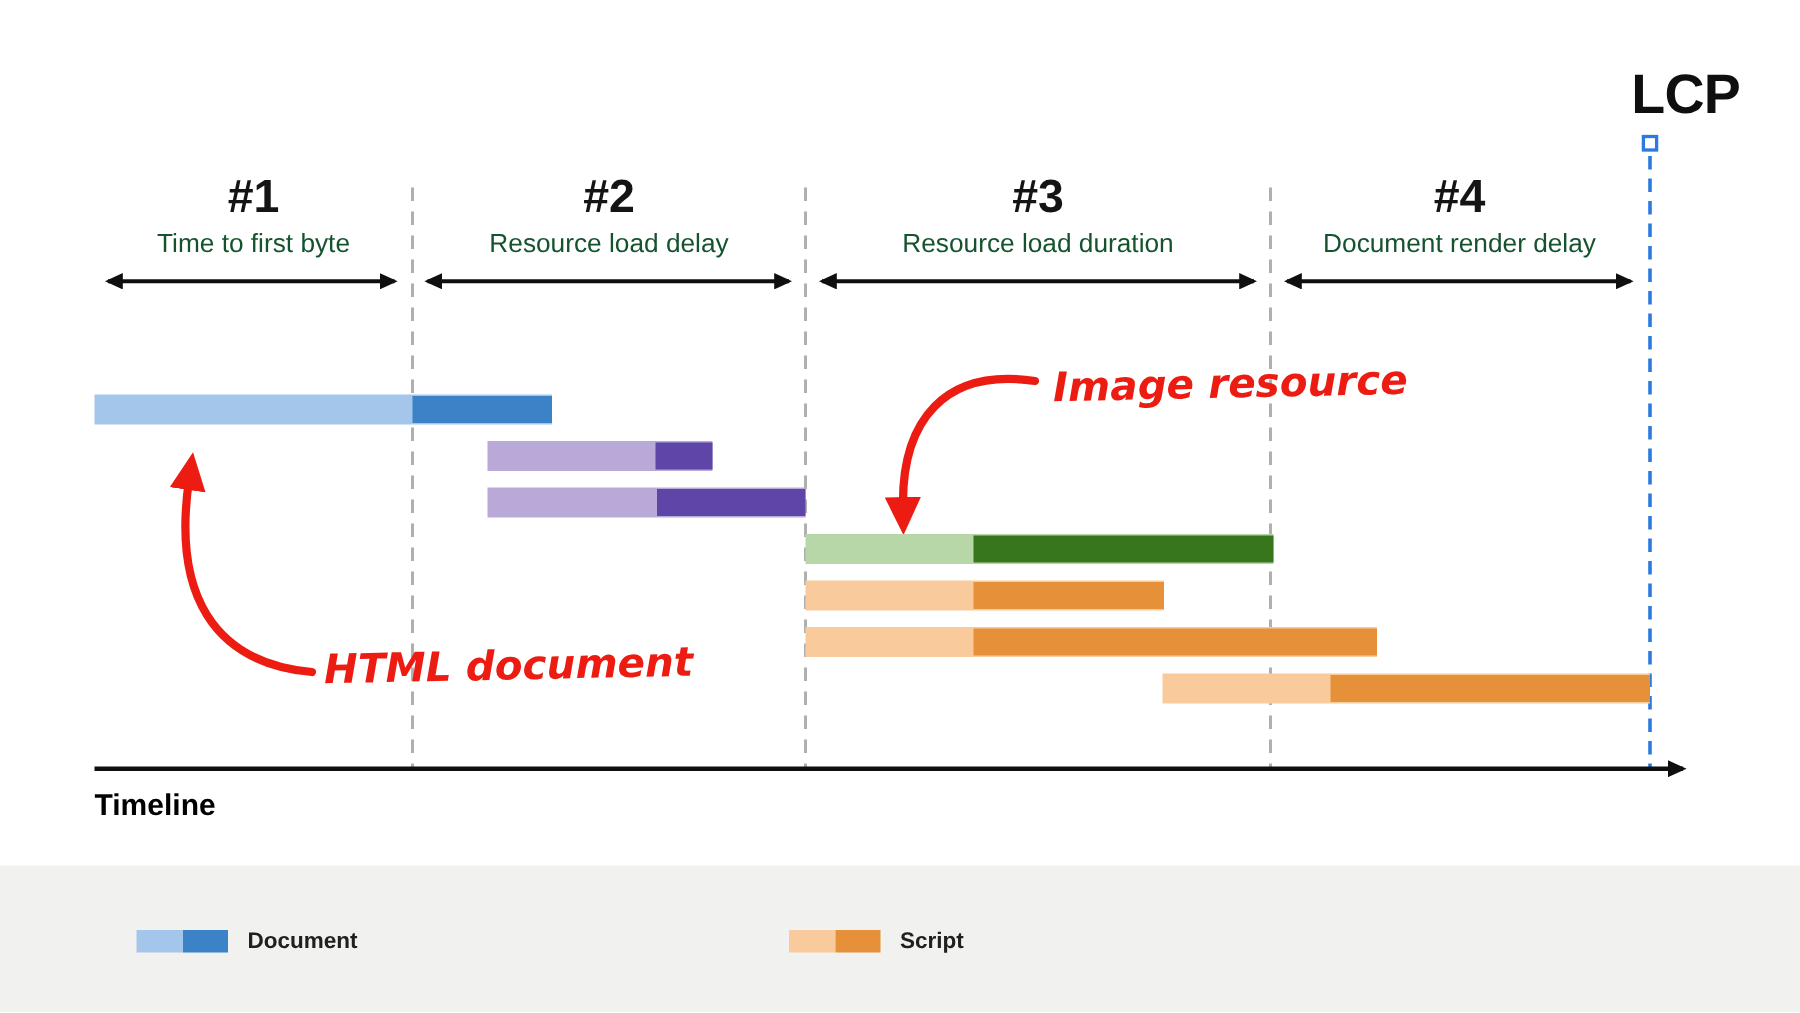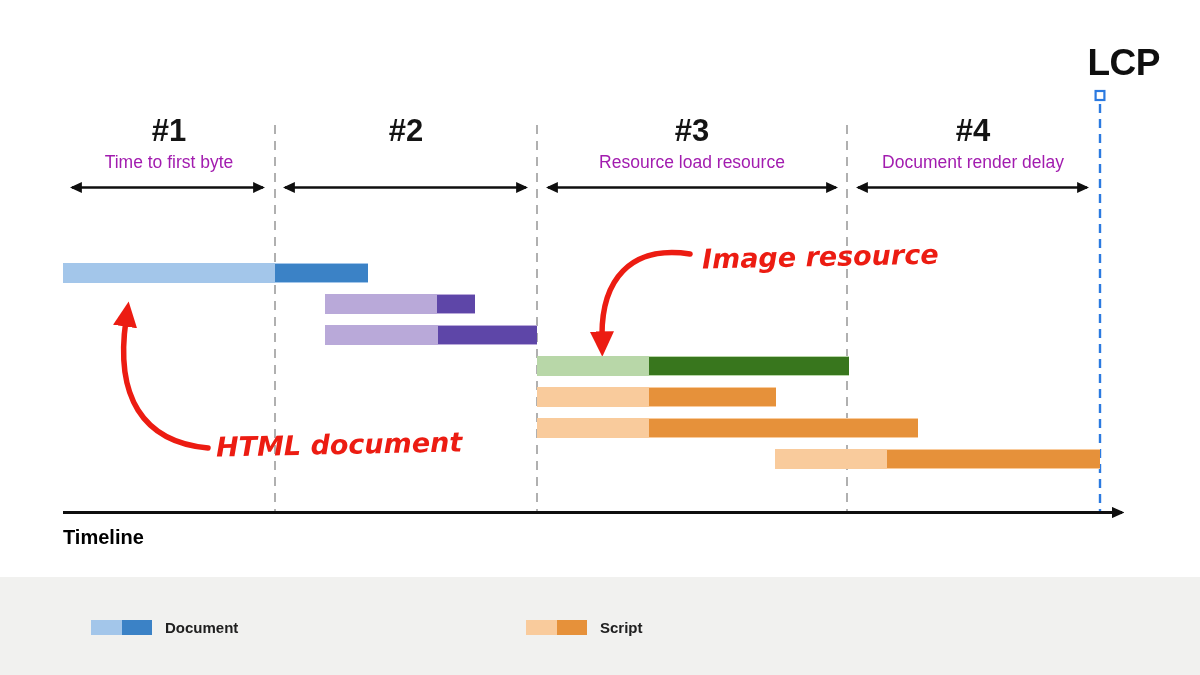--- a/index.html
+++ b/index.html
@@ -9,21 +9,21 @@
   }
   .overlay{position:absolute;left:0;top:0;width:1200px;height:675px;pointer-events:none;}
 
   .lcp-title{
     position:absolute;left:1040px;top:42px;width:120px;text-align:right;
     font-size:37px;font-weight:700;letter-spacing:-0.5px;color:#0f0f0f;
   }
 
   .phase{position:absolute;top:114px;width:320px;text-align:center;}
   .phase-num{font-size:31px;font-weight:700;color:#141414;line-height:34px;}
-  .phase-label{font-size:17.5px;font-weight:400;color:#a21caf;margin-top:4px;line-height:20px;}
+  .phase-label{font-size:17.5px;font-weight:400;color:#14532d;margin-top:4px;line-height:20px;}
   .phase-1{left:9px;}   
   .phase-2{left:246px;} 
   .phase-3{left:532px;} 
   .phase-4{left:813px;} 
 
   .bar-seg{position:absolute;height:20px;}
   .bar-seg.dark{height:18px;}
 
   .timeline-label{
     position:absolute;left:63px;top:526px;font-size:20px;font-weight:600;color:#000;
@@ -86,24 +86,25 @@
   </svg>
 
   <div class="lcp-title">LCP</div>
 
   <div class="phase phase-1">
     <div class="phase-num">#1</div>
     <div class="phase-label">Time to first byte</div>
   </div>
   <div class="phase phase-2">
     <div class="phase-num">#2</div>
+    <div class="phase-label">Resource load delay</div>
   </div>
   <div class="phase phase-3">
     <div class="phase-num">#3</div>
-    <div class="phase-label">Resource load resource</div>
+    <div class="phase-label">Resource load duration</div>
   </div>
   <div class="phase phase-4">
     <div class="phase-num">#4</div>
     <div class="phase-label">Document render delay</div>
   </div>
 
   <div id="bars">
       <div class="bar-seg" style="left: 63px; top: 263px; width: 305px; background: rgb(163, 198, 234);"></div>
       <div class="bar-seg dark" style="left: 275px; top: 264px; width: 93px; background: rgb(59, 130, 198);"></div>
       <div class="bar-seg" style="left: 325px; top: 294px; width: 150px; background: rgb(185, 169, 217);"></div>

